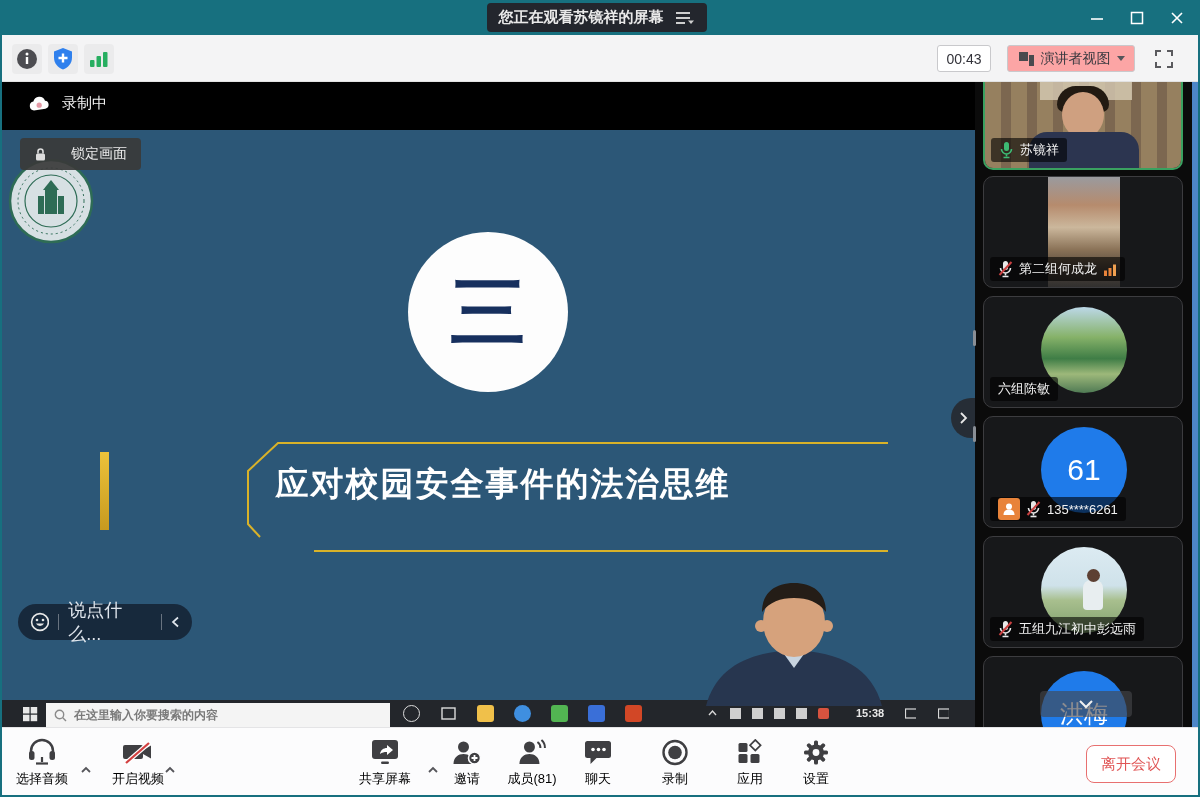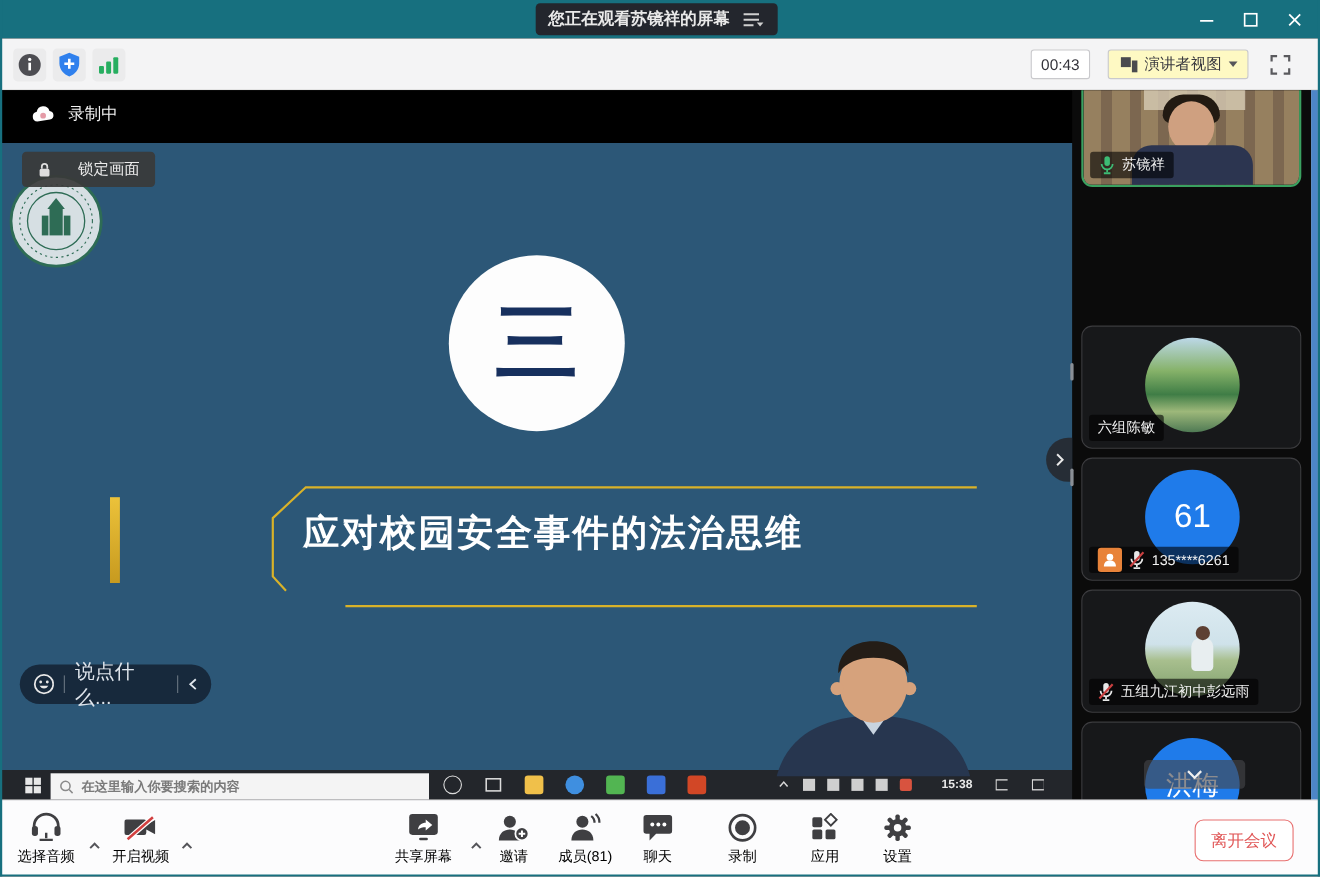--- a/index.html
+++ b/index.html
@@ -12,21 +12,21 @@
     border-radius:4px; display:flex; align-items:center; justify-content:center; gap:10px; cursor:pointer; }
   .title-pill span { color:#e9e9e9; font-size:15px; font-weight:bold; white-space:nowrap; }
   .win-ctrl { position:absolute; top:4px; width:34px; height:27px; display:flex; align-items:center; justify-content:center; cursor:pointer; }
 
   
   .statusbar { position:absolute; left:0; top:35px; width:1200px; height:47px; background:#f4f4f5; border-bottom:1px solid #e2e2e2; }
   .st-icon { position:absolute; top:9px; width:30px; height:30px; background:#ebebec; border-radius:4px;
     display:flex; align-items:center; justify-content:center; cursor:pointer; }
   .timer-box { position:absolute; left:937px; top:10px; width:54px; height:27px; background:#fff; border:1px solid #c9c9cc;
     border-radius:3px; display:flex; align-items:center; justify-content:center; font-size:14px; color:#33333a; }
-  .view-box { position:absolute; left:1007px; top:10px; width:128px; height:27px; background:#fef9c3; border:1px solid #c9c9cc;
+  .view-box { position:absolute; left:1007px; top:10px; width:128px; height:27px; background:#fca5a5; border:1px solid #c9c9cc;
     border-radius:3px; display:flex; align-items:center; justify-content:center; gap:6px; font-size:14px; color:#3a3a40; cursor:pointer; }
   .caret-down { width:0; height:0; border-left:4px solid transparent; border-right:4px solid transparent; border-top:5px solid #55555a; }
   .fs-btn { position:absolute; left:1150px; top:11px; width:28px; height:26px; display:flex; align-items:center; justify-content:center; cursor:pointer; }
 
   
   .main { position:absolute; left:0; top:82px; width:1200px; height:501px; background:#0b0b0b; }
   .share { position:absolute; left:0; top:0; width:975px; height:645px; overflow:hidden; }
   .share-topband { position:absolute; left:0; top:0; width:975px; height:48px; background:#000; }
   .rec-indicator { position:absolute; left:28px; top:12px; display:flex; align-items:center; gap:12px; }
   .rec-indicator span { color:#f2f2f2; font-size:15px; }
@@ -309,20 +309,38 @@
           <svg width="15" height="18">
             <rect x="5" y="1" width="5" height="9" rx="2.5" fill="#3dbb74"></rect>
             <path d="M2.5,8 a5,5 0 0 0 10,0" fill="none" stroke="#3dbb74" stroke-width="1.6"></path>
             <line x1="7.5" y1="13.2" x2="7.5" y2="15.5" stroke="#3dbb74" stroke-width="1.6"></line>
             <line x1="4.5" y1="16.5" x2="10.5" y2="16.5" stroke="#3dbb74" stroke-width="1.6"></line>
           </svg>
           <span>苏镜祥</span>
         </div>
       </div>
 
+      <div class="tile t2">
+        <div class="t2-strip"></div>
+        <div class="name-tag">
+          <svg width="15" height="18">
+            <rect x="5" y="1" width="5" height="9" rx="2.5" fill="#e8e8e8"></rect>
+            <path d="M2.5,8 a5,5 0 0 0 10,0" fill="none" stroke="#e8e8e8" stroke-width="1.6"></path>
+            <line x1="7.5" y1="13.2" x2="7.5" y2="15.5" stroke="#e8e8e8" stroke-width="1.6"></line>
+            <line x1="4.5" y1="16.5" x2="10.5" y2="16.5" stroke="#e8e8e8" stroke-width="1.6"></line>
+            <line x1="1.5" y1="15" x2="13.5" y2="2" stroke="#c94040" stroke-width="2"></line>
+          </svg>
+          <span>第二组何成龙</span>
+          <svg width="14" height="13">
+            <rect x="1" y="7.5" width="3" height="5.5" fill="#e8833a"></rect>
+            <rect x="5.5" y="5" width="3" height="8" fill="#e8833a"></rect>
+            <rect x="10" y="1.5" width="3" height="11.5" fill="#f0a050"></rect>
+          </svg>
+        </div>
+      </div>
 
       <div class="tile t3">
         <div class="avatar-circle t3-av"></div>
         <div class="name-tag">
           <span>六组陈敏</span>
         </div>
       </div>
 
       <div class="tile t4">
         <div class="avatar-circle num-avatar">
@@ -396,21 +414,21 @@
       </svg>
         </div>
       <div class="lb">选择音频</div>
     </div>
     <div class="tb-caret" style="left:80px">
       <svg width="12" height="8">
           <polyline points="2,6 6,2 10,6" fill="none" stroke="#55555a" stroke-width="1.8"></polyline>
         </svg>
     </div>
 
-    <div class="tb-item" style="left:128px">
+    <div class="tb-item" style="left:138px">
       <div class="ic">
           <svg width="30" height="26">
         <path d="M2,5 h16 a2,2 0 0 1 2,2 v3 l8,-4.5 v13 l-8,-4.5 v3 a2,2 0 0 1 -2,2 h-16 a2,2 0 0 1 -2,-2 v-10 a2,2 0 0 1 2,-2 z" fill="#3f3f42"></path>
         <line x1="3" y1="23" x2="26" y2="3" stroke="#fff" stroke-width="4.5"></line>
         <line x1="3" y1="23" x2="26" y2="3" stroke="#d24040" stroke-width="2.3"></line>
       </svg>
         </div>
       <div class="lb">开启视频</div>
     </div>
     <div class="tb-caret" style="left:164px">

